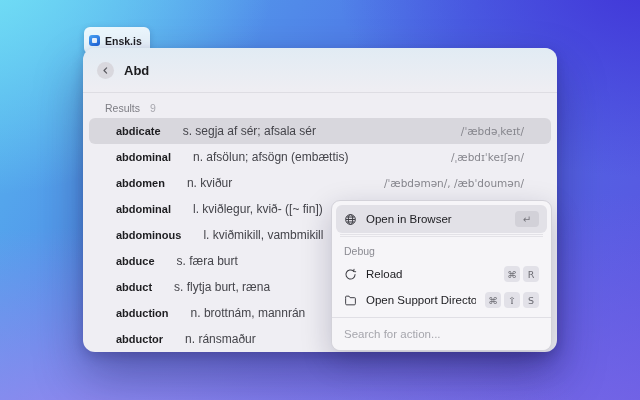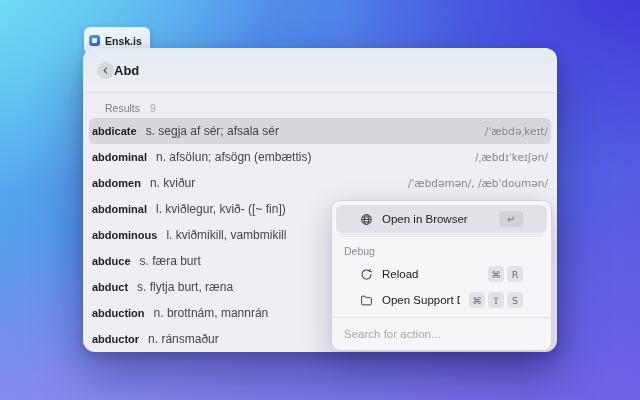--- a/index.html
+++ b/index.html
@@ -36,21 +36,21 @@
 
   
   .window {
     position: absolute; left: 83px; top: 48px; width: 474px; height: 304px;
     background: #efeef3;
     border-radius: 12px;
     box-shadow: 0 24px 48px rgba(25,18,80,0.38), 0 4px 12px rgba(25,18,80,0.22);
     overflow: hidden;
   }
   .win-header {
-    height: 45px; display: flex; align-items: center; 
+    height: 45px; display: flex; align-items: center; gap: 10px;
     padding: 0 14px;
     background: linear-gradient(180deg, rgba(214,233,244,0.55), rgba(239,238,243,0));
     border-bottom: 1px solid #dedde3;
   }
   .back-btn {
     width: 17px; height: 17px; border-radius: 50%;
     background: #d9d8de; color: #5a5a60;
     display: flex; align-items: center; justify-content: center;
     flex: 0 0 auto; cursor: default;
   }
@@ -61,40 +61,40 @@
   .results-header {
     display: flex; gap: 10px; align-items: baseline;
     padding: 9px 14px 4px 14px;
   }
   .results-label { font-size: 10.5px; color: #7d7d84; margin-left: 8px; }
   .results-count { font-size: 10.5px; color: #a8a8af; }
 
   .list { padding: 0 6px; }
   .row {
     height: 26px; display: flex; align-items: center;
-    padding: 0 3px; border-radius: 6px; gap: 9px;
+    padding: 0 27px; border-radius: 6px; gap: 22px;
   }
   .row.selected { background: #d8d7dd; }
   .row .word { font-size: 11px; font-weight: 700; color: #1d1d20; white-space: nowrap; }
   .row .def  { font-size: 12px; color: #44444a; white-space: nowrap; flex: 1 1 auto; overflow: hidden; }
   .row .phon { font-size: 10.5px; color: #86868d; white-space: nowrap; font-family: "DejaVu Sans", sans-serif; }
 
   
   .menu {
     position: absolute; left: 331px; top: 200px; width: 221px; height: 151px;
     background: #f6f5f8;
     border: 1px solid #d3d2d9;
     border-radius: 9px;
     box-shadow: 0 10px 30px rgba(20,15,60,0.22);
     overflow: hidden;
   }
   .menu-items { padding: 4px; height: 123px; overflow: hidden; }
   .menu-row {
     height: 28px; display: flex; align-items: center; gap: 9px;
-    padding: 0 24px; border-radius: 6px;
+    padding: 0 8px; border-radius: 6px;
   }
   .menu-row.selected { background: #e2e1e7; }
   .menu-row .mi-icon { width: 13px; height: 13px; color: #3c3c42; flex: 0 0 auto; display: flex; }
   .menu-row .mi-icon svg { width: 13px; height: 13px; }
   .menu-row .mi-label { font-size: 11.5px; color: #202024; flex: 1 1 auto; white-space: nowrap; overflow: hidden; }
   .menu-sep { height: 1px; background: #e3e2e7; margin: 1px 4px; }
   .debug-label { font-size: 10.5px; color: #8b8b92; padding: 7px 8px 4px 8px; }
   .kbd-group { display: flex; gap: 3px; }
   .key {
     min-width: 16px; height: 16px; padding: 0 3px;

